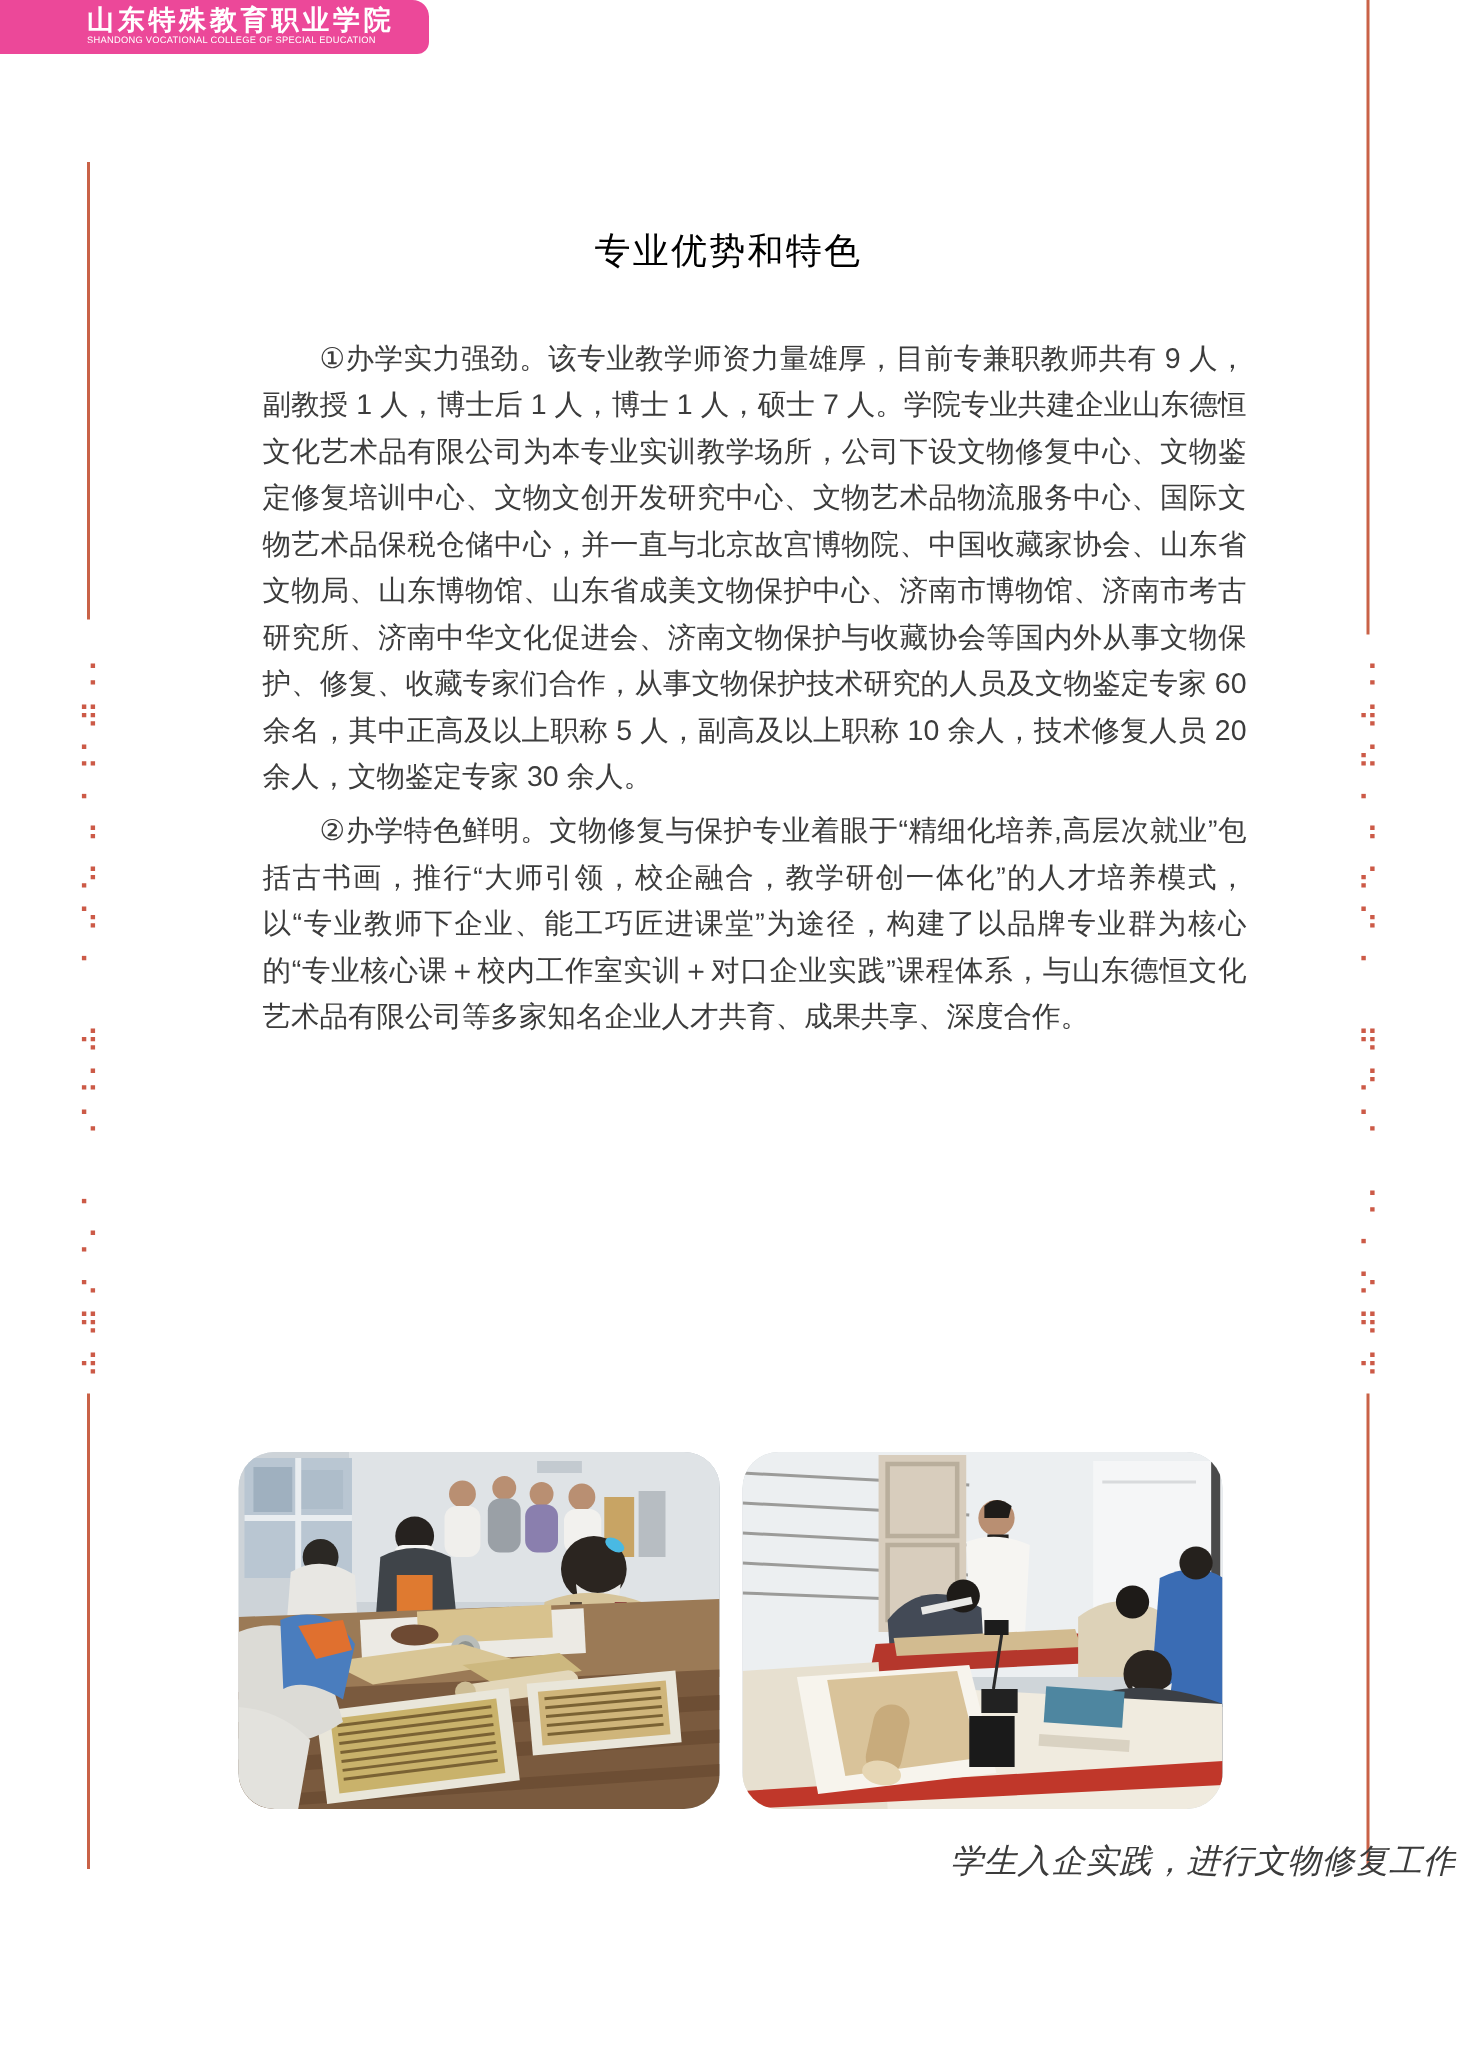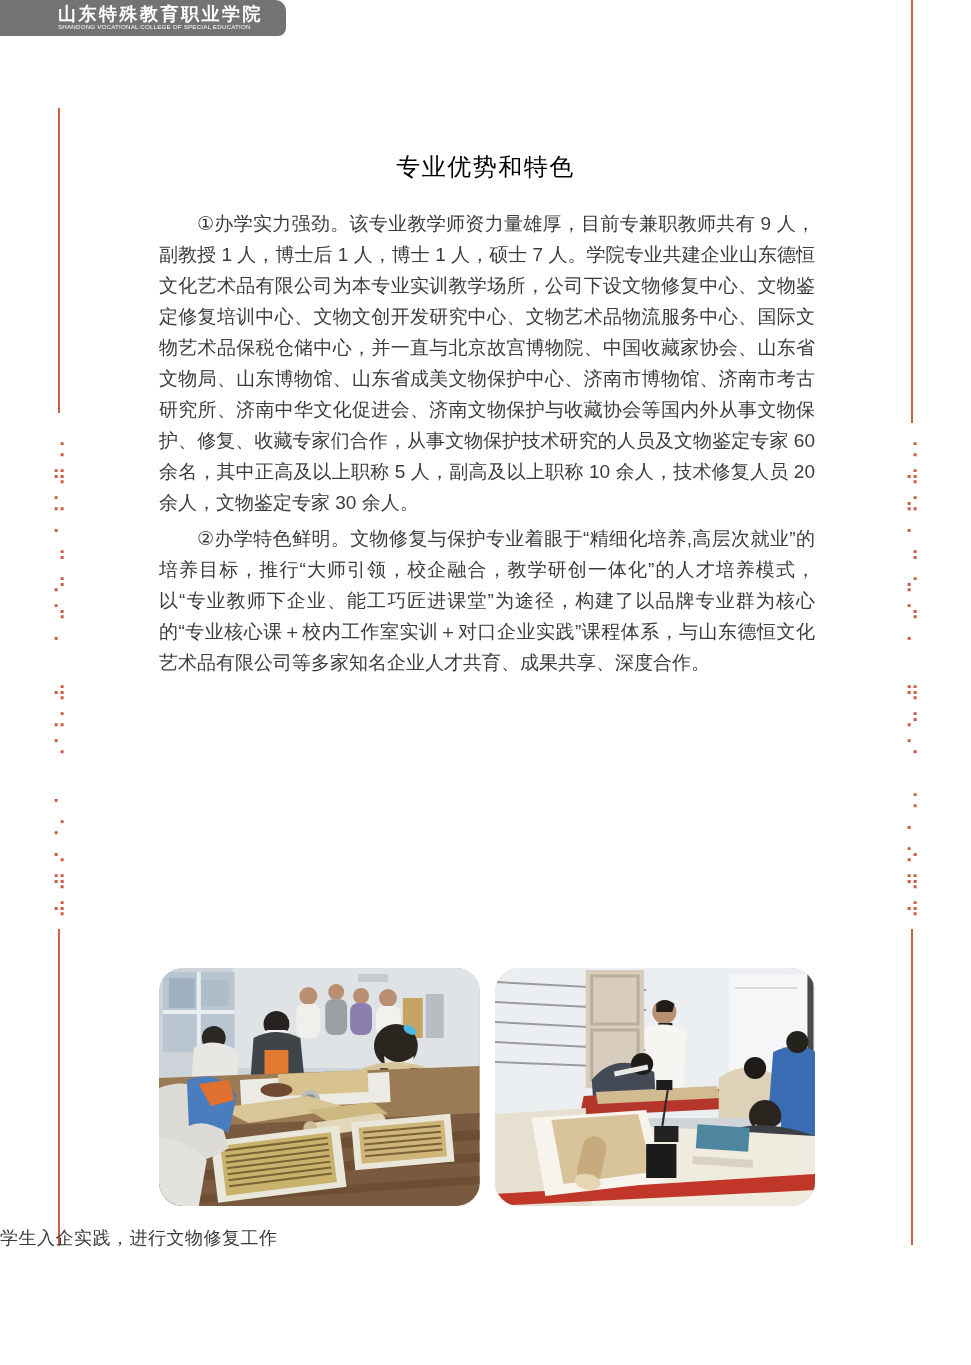--- a/index.html
+++ b/index.html
@@ -3,21 +3,21 @@
 <meta charset="utf-8">
 <style>
   html,body{margin:0;padding:0;background:#ffffff;}
   .page{
     position:relative;width:971px;height:1365px;background:#ffffff;overflow:hidden;
     font-family:"Liberation Sans","DejaVu Sans",sans-serif;
   }
   
   .banner{
     position:absolute;left:0;top:72;width:286px;height:36px;
-    background:#737373;border-radius:0 11px 8px 0;
+    background:#ec4899;border-radius:0 11px 8px 0;
     box-sizing:border-box;padding:3px 8px 2px 58px;
     display:flex;flex-direction:column;justify-content:center;
   }
   .banner .zh{
     color:#ffffff;font-weight:bold;font-size:18px;letter-spacing:2.5px;
     line-height:20px;white-space:nowrap;font-family:"DejaVu Sans",sans-serif;
   }
   .banner .en{
     color:#ffffff;font-size:10px;line-height:10px;white-space:nowrap;
     transform:scale(0.62);transform-origin:left top;letter-spacing:0.3px;width:160%;
@@ -36,40 +36,40 @@
   .braille-left{left:42px;}
   .braille-right{left:895px;}
   
   .sec-title{
     position:absolute;left:0;width:100%;text-align:center;margin:0;
     color:#000000;font-size:24px;font-weight:normal;letter-spacing:1.5px;
   }
   .sec-title.first{top:151px;}
   .sec-title.second{top:719px;}
   .para{
-    position:absolute;left:159px;width:656px;margin:0;
+    position:absolute;left:159px;width:656px;margin:16px;
     color:#3c3c3c;font-size:19px;line-height:31px;
     text-align:justify;text-indent:2em;
   }
   .para-1{top:208px;}
   .para-2{top:523px;}
   .para-3{top:776px;}
   
   .photos{
     position:absolute;left:159px;top:968px;width:656px;height:238px;
     display:flex;gap:15px;margin:0;
   }
   .photo{
     flex:1;height:238px;border-radius:24px;overflow:hidden;position:relative;
     background:#cfd5d9;
   }
   .photo svg{display:block;width:100%;height:100%;}
   .caption{
-    position:absolute;left:0;top:1226px;width:100%;text-align:left;margin:0;
-    color:#3b3b3b;font-size:18px;letter-spacing:0.5px;
+    position:absolute;left:0;top:1226px;width:100%;text-align:right;margin:0;
+    color:#3b3b3b;font-size:22px;letter-spacing:0.5px;font-style:italic;
   }
 </style>
 </head>
 <body>
 
 <div class="page">
 
   <div class="banner">
     <div class="zh">山东特殊教育职业学院</div>
     <div class="en">SHANDONG VOCATIONAL COLLEGE OF SPECIAL EDUCATION</div>
@@ -112,21 +112,21 @@
 ⠡
 ⠀
 ⠨
 ⠂
 ⠕
 ⠻
 ⠺</div>
 
   <h1 class="sec-title first">专业优势和特色</h1>
   <p class="para para-1">①办学实力强劲。该专业教学师资力量雄厚，目前专兼职教师共有 9 人，副教授 1 人，博士后 1 人，博士 1 人，硕士 7 人。学院专业共建企业山东德恒文化艺术品有限公司为本专业实训教学场所，公司下设文物修复中心、文物鉴定修复培训中心、文物文创开发研究中心、文物艺术品物流服务中心、国际文物艺术品保税仓储中心，并一直与北京故宫博物院、中国收藏家协会、山东省文物局、山东博物馆、山东省成美文物保护中心、济南市博物馆、济南市考古研究所、济南中华文化促进会、济南文物保护与收藏协会等国内外从事文物保护、修复、收藏专家们合作，从事文物保护技术研究的人员及文物鉴定专家 60 余名，其中正高及以上职称 5 人，副高及以上职称 10 余人，技术修复人员 20 余人，文物鉴定专家 30 余人。</p>
-  <p class="para para-2">②办学特色鲜明。文物修复与保护专业着眼于“精细化培养,高层次就业”的培养目标，推行“大师引领，校企融合，教学研创一体化”的人才培养模式，以“专业教师下企业、能工巧匠进课堂”为途径，构建了以品牌专业群为核心的“专业核心课＋校内工作室实训＋对口企业实践”课程体系，与山东德恒文化艺术品有限公司等多家知名企业人才共育、成果共享、深度合作。</p>
+  <p class="para para-2">②办学特色鲜明。文物修复与保护专业着眼于“精细化培养,高层次就业”包括古书画，推行“大师引领，校企融合，教学研创一体化”的人才培养模式，以“专业教师下企业、能工巧匠进课堂”为途径，构建了以品牌专业群为核心的“专业核心课＋校内工作室实训＋对口企业实践”课程体系，与山东德恒文化艺术品有限公司等多家知名企业人才共育、成果共享、深度合作。</p>
 
 
   <figure class="photos">
     <div class="photo">
       <svg viewBox="0 0 322 238" preserveAspectRatio="none">
 
         <rect x="0" y="0" width="322" height="110" fill="#cdd3d8"></rect>
         <rect x="74" y="0" width="248" height="100" fill="#dfe3e6"></rect>
         <rect x="4" y="4" width="72" height="80" fill="#b9c6d2"></rect>
         <rect x="10" y="10" width="26" height="30" fill="#9fb0bf"></rect>

